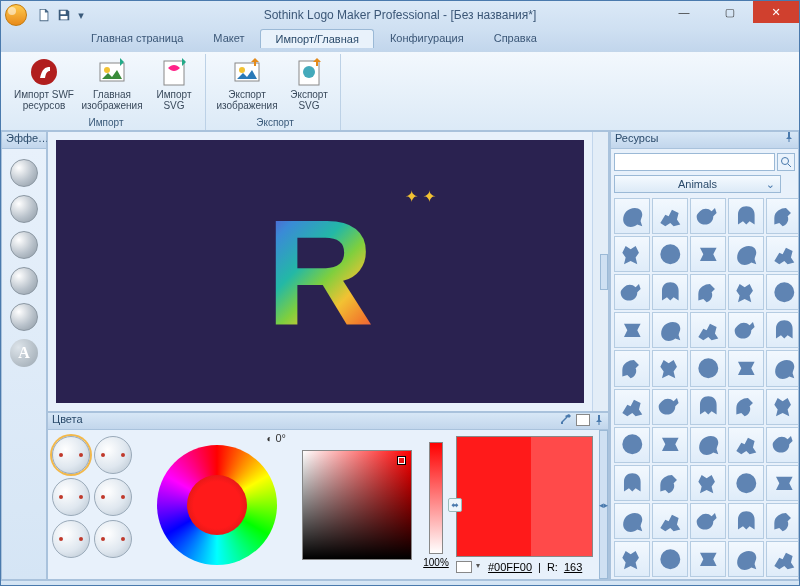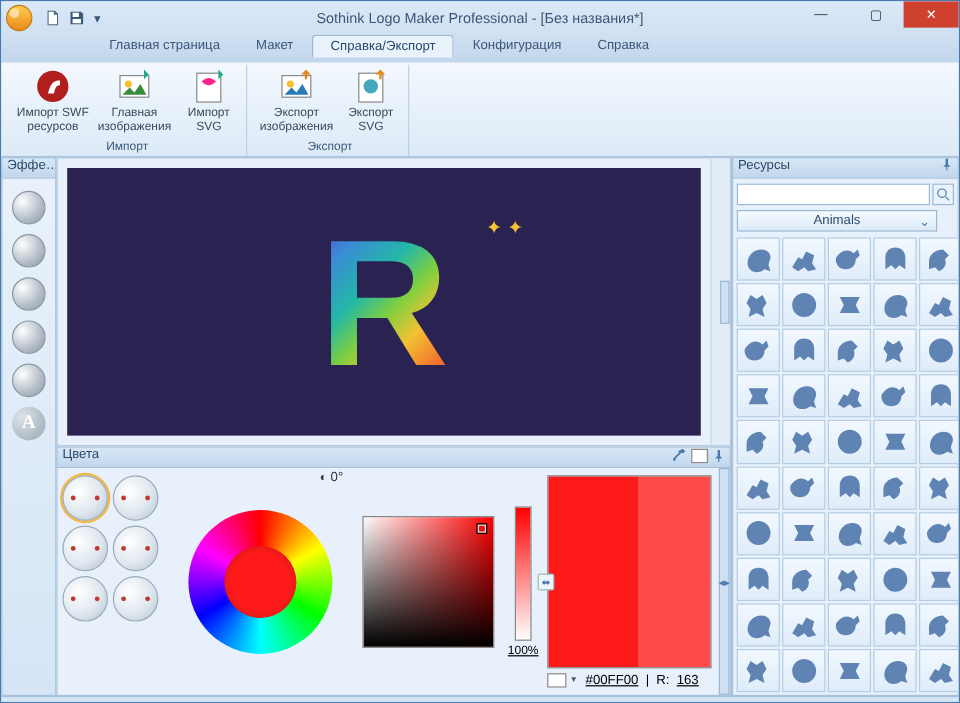--- a/index.html
+++ b/index.html
@@ -31,21 +31,21 @@
 .effect-btns{flex:1;background:linear-gradient(#e8f1fb,#d5e5f5);border:1px solid #a9c2dc;border-top:none;display:flex;flex-direction:column;align-items:center;gap:8px;padding-top:10px}
 .sphere{width:28px;height:28px;border-radius:50%;cursor:pointer;background:radial-gradient(circle at 30% 30%,#fff,#b9c2cb 55%,#8b97a2);border:1px solid #8b97a2}
 .letterA{width:28px;height:28px;border-radius:50%;background:radial-gradient(circle at 30% 30%,#dde4ea,#9aa6b0);display:flex;align-items:center;justify-content:center;color:#fff;font-weight:bold;font-size:16px;font-family:Georgia,serif;cursor:pointer}
 .center-col{flex:1;display:flex;flex-direction:column}
 .canvas-wrap{flex:1;border:1px solid #a9c2dc;background:#e8f1fb;display:flex;position:relative}
 .canvas-scrolly{width:16px;background:#e3edf7;border-left:1px solid #c2d6ec}
 .canvas{flex:1;margin:8px;background:#2a2250;position:relative;overflow:hidden;display:flex;align-items:center;justify-content:center}
 .canvas-handle{position:absolute;right:0;top:50%;width:8px;height:36px;background:#cfe0f2;border:1px solid #9bb9d6;transform:translateY(-50%)}
 .logo-r{font-family:Arial,sans-serif;font-size:150px;font-weight:900;line-height:1;background:linear-gradient(135deg,#6a3bd1 0%,#3a8bd6 20%,#23b8a6 40%,#7fcf3e 55%,#f2c233 70%,#f27b2c 85%,#e63b60 100%);-webkit-background-clip:text;background-clip:text;color:transparent;position:relative}
 .sparkles{position:absolute;right:28%;top:18%;display:flex;gap:6px;font-size:16px;color:#f2c233}
-.colors-area{height:208px;display:flex;flex-direction:column}
+.colors-area{height:168px;display:flex;flex-direction:column}
 .colors-body{flex:1;display:flex;border:1px solid #a9c2dc;border-top:none;background:#e8f1fb}
 .dial-col{width:94px;display:flex;flex-wrap:wrap;align-content:flex-start;padding:6px 4px;gap:4px}
 .dial{width:38px;height:38px;border-radius:50%;background:radial-gradient(circle at 35% 35%,#fff,#dfe7ef 55%,#b4c1cd);border:1px solid #9aaab9;position:relative;cursor:pointer}
 .dial::before,.dial::after{content:"";position:absolute;width:4px;height:4px;border-radius:50%;background:#c0392b}
 .dial::before{left:6px;top:16px}
 .dial::after{right:6px;top:16px}
 .dial.sel{box-shadow:0 0 0 2px #f2b84a}
 .wheel-wrap{width:150px;display:flex;align-items:center;justify-content:center;position:relative}
 .wheel{width:120px;height:120px;border-radius:50%;background:conic-gradient(red,#ff8000,yellow,#80ff00,lime,#00ff80,cyan,#0080ff,blue,#8000ff,magenta,#ff0080,red);position:relative}
 .wheel::after{content:"";position:absolute;inset:30px;border-radius:50%;background:radial-gradient(circle,#ff1a1a 0%,#ff1a1a 55%,#c01414 100%)}
@@ -106,21 +106,21 @@
   <div class="win-controls">
     <div class="win-btn">—</div>
     <div class="win-btn">▢</div>
     <div class="win-btn close">✕</div>
   </div>
 </div>
 
 <div class="tabs-row">
   <div class="tab">Главная страница</div>
   <div class="tab">Макет</div>
-  <div class="tab active">Справка/Экспорт</div>
+  <div class="tab active">Импорт/Главная</div>
   <div class="tab">Конфигурация</div>
   <div class="tab">Справка</div>
 </div>
 
 <div class="ribbon">
   <div class="ribbon-group">
     <div class="ribbon-group-items">
       <div class="ribbon-item">
         <div class="ribbon-icon">
             <svg viewBox="0 0 32 32">

